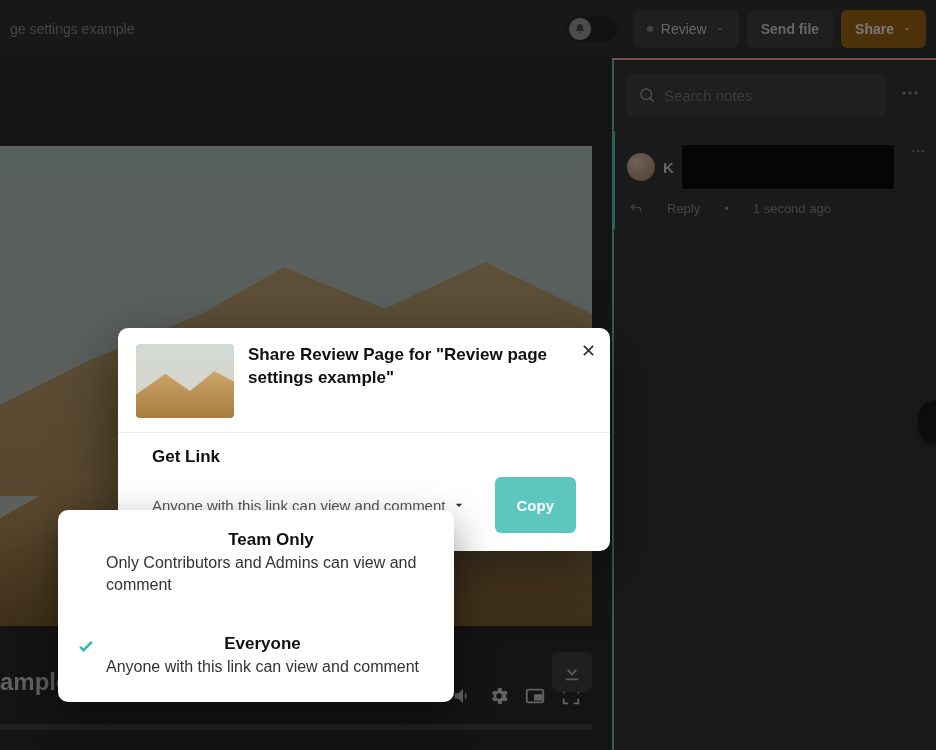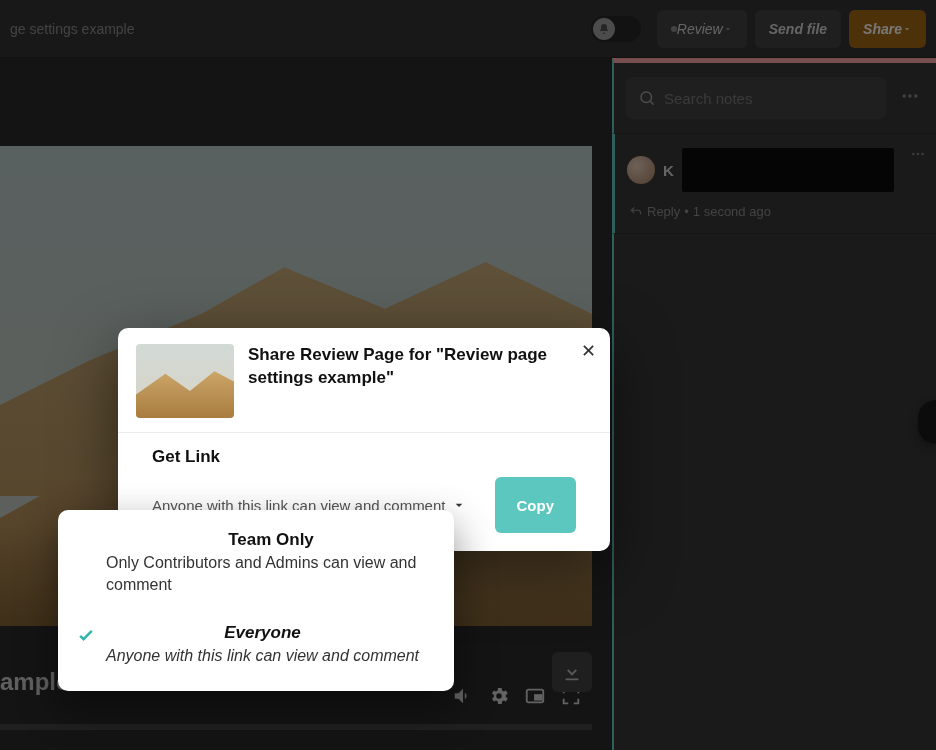--- a/index.html
+++ b/index.html
@@ -6,30 +6,30 @@
   html, body { width: 936px; height: 750px; overflow: hidden; font-family: -apple-system, BlinkMacSystemFont, "Segoe UI", Helvetica, Arial, sans-serif; background:#1a1a1a; }
   .app { position: relative; width: 936px; height: 750px; background:#2a2a2a; }
 
   
   .topbar { position:absolute; top:0; left:0; right:0; height:58px; background:#2c2c2c; display:flex; align-items:center; justify-content:space-between; padding:0 10px; border-bottom:1px solid #1e1e1e;}
   .topbar-left { color:#8a8a8a; font-size:14px; padding-left:0;}
   .toggle { width:50px; height:26px; border-radius:13px; background:#1e1e1e; position:relative; margin-right:8px;}
   .toggle .knob { position:absolute; left:2px; top:2px; width:22px; height:22px; border-radius:50%; background:#9d9d9d; display:flex; align-items:center; justify-content:center;}
   .toggle .knob svg { width:12px;height:12px; }
   .topbar-right { display:flex; align-items:center; gap:8px;}
-  .pill { height:38px; border-radius:6px; display:flex; align-items:center; padding:0 14px; font-size:14px; cursor:pointer;font-style:italic;}
+  .pill { height:38px; border-radius:6px; display:flex; align-items:center; gap:8px; padding:0 14px; font-size:14px; cursor:pointer;}
   .pill.review { background:#3a3a3a; color:#d5d5d5;}
   .pill.review .dot { width:6px;height:6px;border-radius:50%; background:#8a8a8a;}
   .pill.send { background:#3a3a3a; color:#d5d5d5; font-weight:600;}
   .pill.share { background:#a16207; color:#fff; font-weight:600;}
   .chev { width:10px;height:10px; }
 
   
   .main { position:absolute; top:58px; left:0; bottom:0; width:612px; background:#222; }
-  .side { position:absolute; top:58px; right:0; bottom:0; width:324px; background:#2f2f2f; border-left:2px solid #5bc7bf; border-top:5px solid #fca5a5; }
+  .side { position:absolute; top:58px; right:0; bottom:0; width:324px; background:#2f2f2f; border-left:2px solid #5bc7bf; border-top:2px solid #fca5a5; }
 
   .video-wrap { position:absolute; left:0; top:88px; width:592px; height:480px; overflow:hidden; }
   .sky { position:absolute; inset:0; background:linear-gradient(#b9cac9,#c6c8bd); }
   .dune-far { position:absolute; left:0; right:0; bottom:130px; height:260px; background:linear-gradient(#c8a977,#b6925a); clip-path: polygon(0% 65%, 15% 48%, 34% 30%, 48% 12%, 65% 28%, 82% 10%, 100% 30%, 100% 100%, 0% 100%); }
   .dune-near { position:absolute; left:0; right:0; bottom:0; height:240px; background:linear-gradient(#caa471,#a37a3f); clip-path: polygon(0% 55%, 22% 25%, 40% 50%, 58% 12%, 78% 48%, 100% 20%, 100% 100%, 0% 100%); }
   .dune-shade { position:absolute; left:0; right:0; bottom:0; height:100px; background:linear-gradient(rgba(0,0,0,0), rgba(60,40,10,0.35)); }
 
   .player-bar { position:absolute; left:0; right:20px; bottom:32px; height:44px; display:flex; align-items:center; justify-content:flex-end; gap:14px; padding:0 10px;}
   .player-bar .icon { width:22px; height:22px; color:#d0d0d0; cursor:pointer;}
   .scrubber { position:absolute; left:0; bottom:8px; width:592px; height:30px;}
@@ -41,21 +41,21 @@
 
   
   .search-row { display:flex; align-items:center; gap:10px; padding:14px 12px; }
   .search { flex:1; height:42px; border-radius:6px; background:#3a3a3a; display:flex; align-items:center; gap:8px; padding:0 12px; color:#9d9d9d;}
   .search input { flex:1; background:transparent; border:none; outline:none; color:#d0d0d0; font-size:15px;}
   .dots { color:#8a8a8a; cursor:pointer; padding:4px;}
   .note { border-top:1px solid #242424; border-bottom:1px solid #242424; padding:14px 12px; position:relative; border-left:3px solid #5bc7bf; margin-left:-2px;}
   .note .row1 { display:flex; align-items:center; gap:8px;}
   .avatar { width:28px; height:28px; border-radius:50%; background:radial-gradient(circle at 35% 35%, #e7cdb7, #a97d61); }
   .redact { background:#000; height:44px; width:212px; border-radius:2px;}
-  .meta { display:flex; align-items:center; gap:4px; color:#8a8a8a; font-size:13px; margin-top:12px; margin-left:2px;}
+  .meta { display:flex; align-items:center; gap:24px; color:#8a8a8a; font-size:13px; margin-top:12px; margin-left:2px;}
   .meta .reply { cursor:pointer;}
   .note .dots-sm { position:absolute; right:10px; top:12px; color:#7a7a7a; cursor:pointer;}
 
   
   .scrim { position:absolute; inset:0; background:rgba(10,10,10,0.55); }
 
   
   .modal { position:absolute; left:118px; top:328px; width:492px; background:#fff; border-radius:10px; box-shadow:0 20px 60px rgba(0,0,0,0.5); overflow:hidden;}
   .modal .hdr { display:flex; gap:14px; padding:16px 18px 14px; align-items:flex-start; border-bottom:1px solid #ececec; position:relative;}
   .thumb { width:98px; height:74px; border-radius:4px; overflow:hidden; position:relative; flex-shrink:0;}
@@ -65,21 +65,21 @@
   .modal .close { position:absolute; right:14px; top:12px; font-size:18px; color:#333; cursor:pointer; background:none; border:none; }
   .modal .body { padding:14px 34px 18px;}
   .modal .h2 { font-size:17px; font-weight:700; color:#111; margin-bottom:10px;}
   .link-row { display:flex; align-items:center; justify-content:space-between; gap:12px;}
   .link-desc { display:flex; align-items:center; gap:6px; color:#555; font-size:15px; cursor:pointer;}
   .copy-btn { background:#5bc7bf; color:#fff; font-weight:700; font-size:15px; border:none; border-radius:6px; height:56px; padding:0 22px; cursor:pointer;}
 
   
   .dd { position:absolute; left:58px; top:510px; width:396px; background:#fff; border-radius:10px; box-shadow:0 16px 40px rgba(0,0,0,0.45); padding:14px 18px 18px;}
   .dd .opt { display:flex; gap:10px; padding:6px 0; cursor:pointer;}
-  .dd .opt + .opt { margin-top:16px;font-style:italic; }
+  .dd .opt + .opt { margin-top:27px; }
   .dd .chk { width:20px; flex-shrink:0; color:#31b6ad; margin-top:2px;}
   .dd .lbl { font-size:17px; font-weight:700; color:#111;text-align:center;}
   .dd .sub { font-size:16px; color:#333; line-height:1.35; margin-top:2px;}
   .hidden-chk { visibility:hidden; }
 
   .floater { position:absolute; right:0; top:400px; width:18px; height:44px; border-radius:22px 0 0 22px; background:#111; box-shadow:0 4px 10px rgba(0,0,0,0.4);}
 </style>
 </head>
 <body>
 

